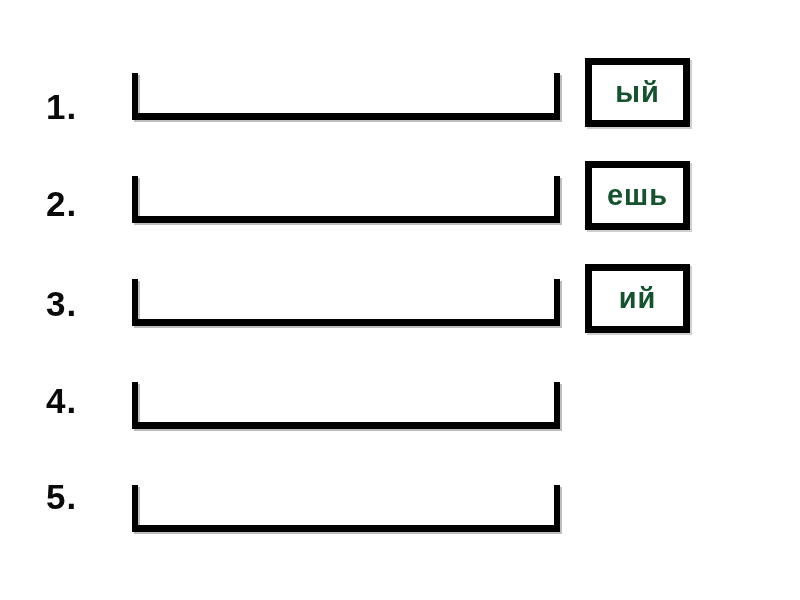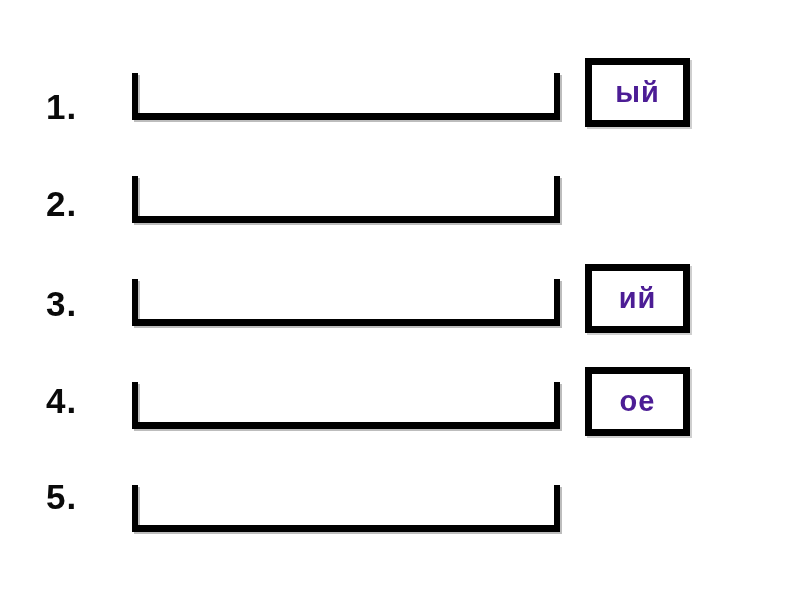--- a/index.html
+++ b/index.html
@@ -70,56 +70,56 @@
     border: 7px solid #000000;
     background: #ffffff;
     display: flex;
     align-items: center;
     justify-content: center;
     filter: drop-shadow(2px 2px 0 #cfcfcf);
   }
   .ending {
     font-weight: 700;
     font-size: 29px;
-    color: #4c1d95;
+    color: #14532d;
     letter-spacing: 1px;
   }
 </style>
 </head>
 <body>
 
 <div class="slide">
 
   <div class="row row-1">
     <div class="num">1.</div>
     <div class="bracket"></div>
     <div class="ending-box">
       <span class="ending">ый</span>
     </div>
   </div>
 
   <div class="row row-2">
     <div class="num">2.</div>
     <div class="bracket"></div>
+    <div class="ending-box">
+      <span class="ending">ешь</span>
+    </div>
   </div>
 
   <div class="row row-3">
     <div class="num">3.</div>
     <div class="bracket"></div>
     <div class="ending-box">
       <span class="ending">ий</span>
     </div>
   </div>
 
   <div class="row row-4">
     <div class="num">4.</div>
     <div class="bracket"></div>
-    <div class="ending-box">
-      <span class="ending">ое</span>
-    </div>
   </div>
 
   <div class="row row-5">
     <div class="num">5.</div>
     <div class="bracket"></div>
   </div>
 
 </div>
 
 </body></html>

